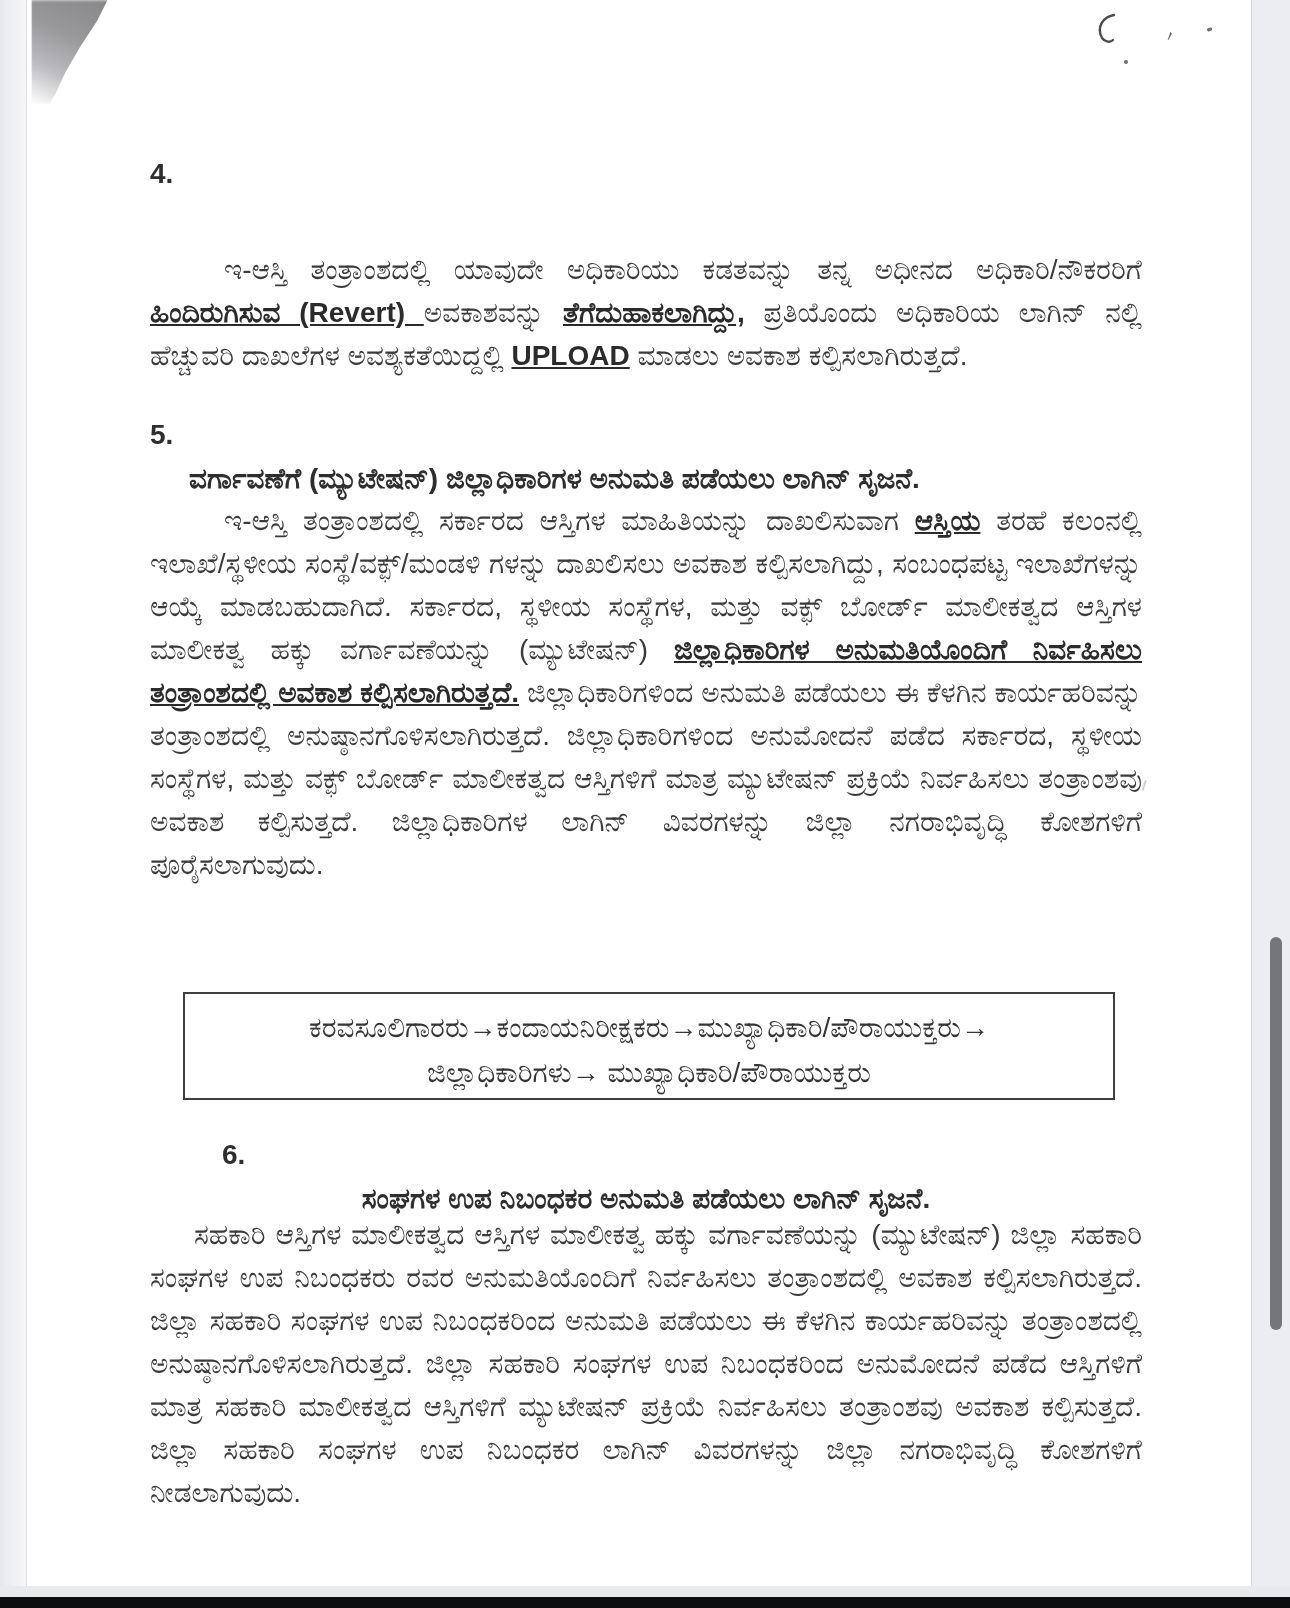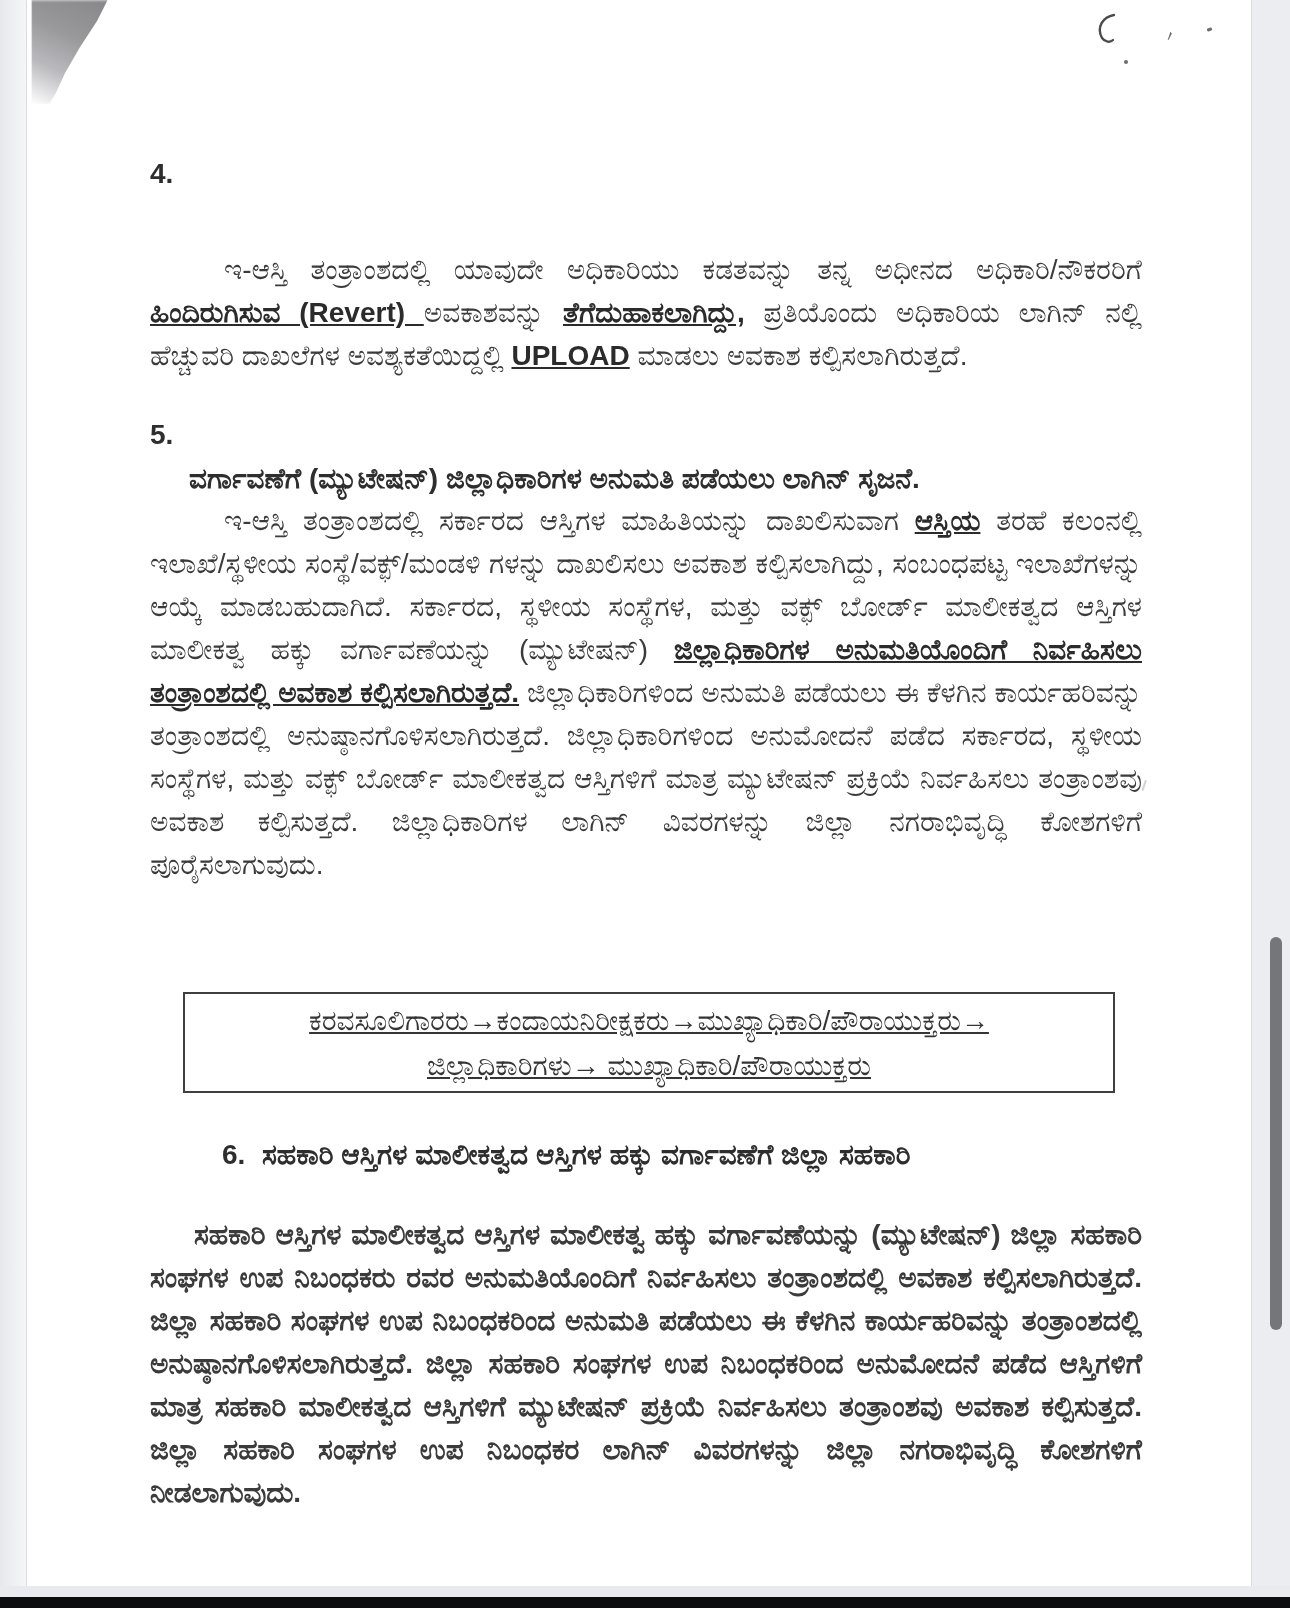--- a/index.html
+++ b/index.html
@@ -50,26 +50,26 @@
   .abs{position:absolute;left:0;width:992px;}
   .heading{font-weight:700;color:#2e2e2e;line-height:44px;}
   .h-line1{display:flex;}
   .num{flex:0 0 50px;}
   .num-narrow{flex:0 0 40px;}
   .h-indent6{margin-left:72px;}
   .h-line2-center{text-align:center;}
   .h-line2-left{margin-left:39px;}
   .para{margin:0;text-align:justify;}
   .indent-lg{text-indent:74px;}
-  .indent-sm{text-indent:44px;font-weight:bold;}
+  .indent-sm{text-indent:44px;}
   .bseg{font-weight:700;color:#2b2b2b;text-decoration:underline;}
   .flow-box{
     position:absolute;left:33px;top:992px;width:928px;height:93px;
     border:2px solid #3f3f3f;text-align:center;color:#353535;
-    padding-top:4px;box-sizing:content-box;text-decoration:underline;
+    padding-top:11px;box-sizing:content-box;
   }
   .flow-line{line-height:45px;}
 </style>
 </head>
 <body>
 
 <div class="screen">
 
   <div class="page">
     <div class="content">
@@ -90,22 +90,22 @@
       <p class="abs para indent-lg" style="top:499px;"><span>ಇ-ಆಸ್ತಿ ತಂತ್ರಾಂಶದಲ್ಲಿ ಸರ್ಕಾರದ ಆಸ್ತಿಗಳ ಮಾಹಿತಿಯನ್ನು ದಾಖಲಿಸುವಾಗ </span><span class="bseg">ಆಸ್ತಿಯ</span><span> ತರಹೆ ಕಲಂನಲ್ಲಿ ಇಲಾಖೆ/ಸ್ಥಳೀಯ ಸಂಸ್ಥೆ/ವಕ್ಫ್/ಮಂಡಳಿ ಗಳನ್ನು ದಾಖಲಿಸಲು ಅವಕಾಶ ಕಲ್ಪಿಸಲಾಗಿದ್ದು, ಸಂಬಂಧಪಟ್ಟ ಇಲಾಖೆಗಳನ್ನು ಆಯ್ಕೆ ಮಾಡಬಹುದಾಗಿದೆ. ಸರ್ಕಾರದ, ಸ್ಥಳೀಯ ಸಂಸ್ಥೆಗಳ, ಮತ್ತು ವಕ್ಫ್ ಬೋರ್ಡ್ ಮಾಲೀಕತ್ವದ ಆಸ್ತಿಗಳ ಮಾಲೀಕತ್ವ ಹಕ್ಕು ವರ್ಗಾವಣೆಯನ್ನು (ಮ್ಯುಟೇಷನ್) </span><span class="bseg">ಜಿಲ್ಲಾಧಿಕಾರಿಗಳ ಅನುಮತಿಯೊಂದಿಗೆ ನಿರ್ವಹಿಸಲು ತಂತ್ರಾಂಶದಲ್ಲಿ ಅವಕಾಶ ಕಲ್ಪಿಸಲಾಗಿರುತ್ತದೆ.</span><span> ಜಿಲ್ಲಾಧಿಕಾರಿಗಳಿಂದ ಅನುಮತಿ ಪಡೆಯಲು ಈ ಕೆಳಗಿನ ಕಾರ್ಯಹರಿವನ್ನು ತಂತ್ರಾಂಶದಲ್ಲಿ ಅನುಷ್ಠಾನಗೊಳಿಸಲಾಗಿರುತ್ತದೆ. ಜಿಲ್ಲಾಧಿಕಾರಿಗಳಿಂದ ಅನುಮೋದನೆ ಪಡೆದ ಸರ್ಕಾರದ, ಸ್ಥಳೀಯ ಸಂಸ್ಥೆಗಳ, ಮತ್ತು ವಕ್ಫ್ ಬೋರ್ಡ್ ಮಾಲೀಕತ್ವದ ಆಸ್ತಿಗಳಿಗೆ ಮಾತ್ರ ಮ್ಯುಟೇಷನ್ ಪ್ರಕ್ರಿಯೆ ನಿರ್ವಹಿಸಲು ತಂತ್ರಾಂಶವು ಅವಕಾಶ ಕಲ್ಪಿಸುತ್ತದೆ. ಜಿಲ್ಲಾಧಿಕಾರಿಗಳ ಲಾಗಿನ್ ವಿವರಗಳನ್ನು ಜಿಲ್ಲಾ ನಗರಾಭಿವೃದ್ಧಿ ಕೋಶಗಳಿಗೆ ಪೂರೈಸಲಾಗುವುದು.</span></p>
 
       <div class="flow-box">
         <div class="flow-line">ಕರವಸೂಲಿಗಾರರು→ಕಂದಾಯನಿರೀಕ್ಷಕರು→ಮುಖ್ಯಾಧಿಕಾರಿ/ಪೌರಾಯುಕ್ತರು→</div>
         <div class="flow-line">ಜಿಲ್ಲಾಧಿಕಾರಿಗಳು→ ಮುಖ್ಯಾಧಿಕಾರಿ/ಪೌರಾಯುಕ್ತರು</div>
       </div>
 
       <div class="abs heading" style="top:1133px;">
         <div class="h-line1 h-indent6">
           <span class="num num-narrow">6.</span>
-          <span>ಸಹಕಾರಿ ಆಸ್ತಿಗಳ ಮಾಲೀಕತ್ವದ ಆಸ್ತಿಗಳ ಹಕ್ಕು ವರ್ಗಾವಣೆಗೆ ಜಿಲ್ಲಾ ಸಹಕಾರಿ</span>
         </div>
+        <div class="h-line2-center">ಸಂಘಗಳ ಉಪ ನಿಬಂಧಕರ ಅನುಮತಿ ಪಡೆಯಲು ಲಾಗಿನ್ ಸೃಜನೆ.</div>
       </div>
       <p class="abs para indent-sm" style="top:1213px;"><span>ಸಹಕಾರಿ ಆಸ್ತಿಗಳ ಮಾಲೀಕತ್ವದ ಆಸ್ತಿಗಳ ಮಾಲೀಕತ್ವ ಹಕ್ಕು ವರ್ಗಾವಣೆಯನ್ನು (ಮ್ಯುಟೇಷನ್) ಜಿಲ್ಲಾ ಸಹಕಾರಿ ಸಂಘಗಳ ಉಪ ನಿಬಂಧಕರು ರವರ ಅನುಮತಿಯೊಂದಿಗೆ ನಿರ್ವಹಿಸಲು ತಂತ್ರಾಂಶದಲ್ಲಿ ಅವಕಾಶ ಕಲ್ಪಿಸಲಾಗಿರುತ್ತದೆ. ಜಿಲ್ಲಾ ಸಹಕಾರಿ ಸಂಘಗಳ ಉಪ ನಿಬಂಧಕರಿಂದ ಅನುಮತಿ ಪಡೆಯಲು ಈ ಕೆಳಗಿನ ಕಾರ್ಯಹರಿವನ್ನು ತಂತ್ರಾಂಶದಲ್ಲಿ ಅನುಷ್ಠಾನಗೊಳಿಸಲಾಗಿರುತ್ತದೆ. ಜಿಲ್ಲಾ ಸಹಕಾರಿ ಸಂಘಗಳ ಉಪ ನಿಬಂಧಕರಿಂದ ಅನುಮೋದನೆ ಪಡೆದ ಆಸ್ತಿಗಳಿಗೆ ಮಾತ್ರ ಸಹಕಾರಿ ಮಾಲೀಕತ್ವದ ಆಸ್ತಿಗಳಿಗೆ ಮ್ಯುಟೇಷನ್ ಪ್ರಕ್ರಿಯೆ ನಿರ್ವಹಿಸಲು ತಂತ್ರಾಂಶವು ಅವಕಾಶ ಕಲ್ಪಿಸುತ್ತದೆ. ಜಿಲ್ಲಾ ಸಹಕಾರಿ ಸಂಘಗಳ ಉಪ ನಿಬಂಧಕರ ಲಾಗಿನ್ ವಿವರಗಳನ್ನು ಜಿಲ್ಲಾ ನಗರಾಭಿವೃದ್ಧಿ ಕೋಶಗಳಿಗೆ ನೀಡಲಾಗುವುದು.</span></p>
 
     </div>
   </div>
 
   <div class="smudge"></div>
   <svg class="pen-c" width="26" height="36" viewBox="0 0 26 36">
     <path d="M 20 3 C 9 5, 2 15, 8 26 C 11 30, 16 31, 19 28" fill="none" stroke="#4c4c4e" stroke-width="2.4" stroke-linecap="round"></path>
   </svg>

